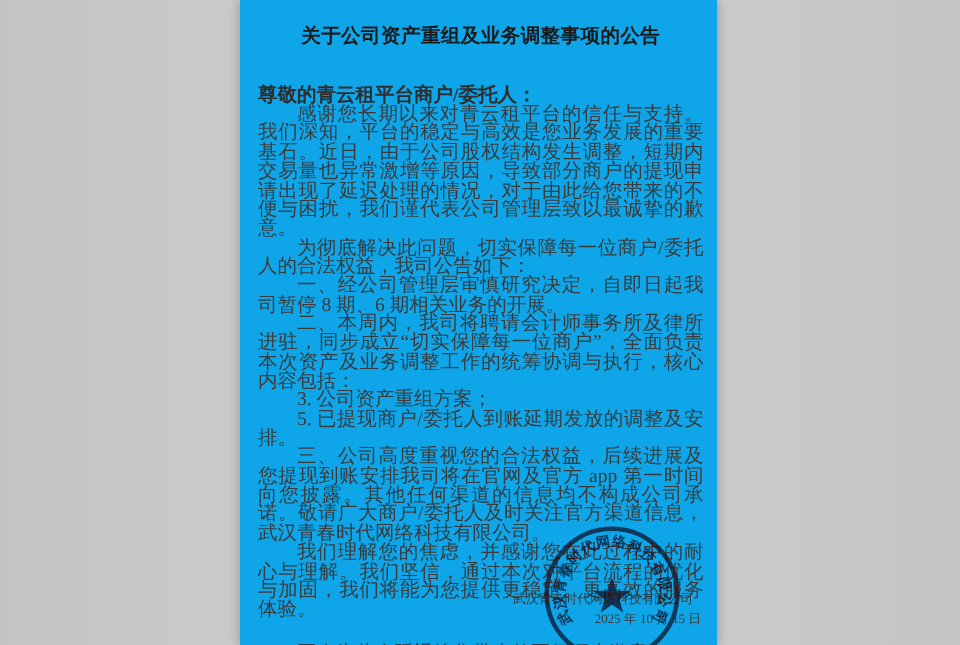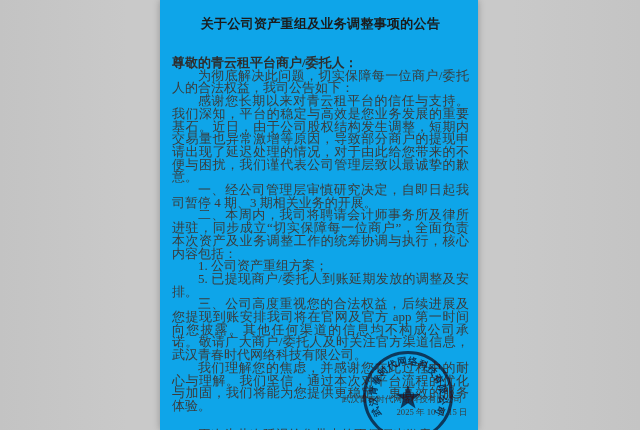--- a/index.html
+++ b/index.html
@@ -81,25 +81,25 @@
 </head>
 <body>
 
 <div class="photo-bg"></div>
 
 <div class="paper">
   <h1 class="doc-title">关于公司资产重组及业务调整事项的公告</h1>
 
   <div class="body-text">
     <p class="salutation">尊敬的青云租平台商户/委托人：</p>
+    <p class="para">感谢您长期以来对青云租平台的信任与支持。我们深知，平台的稳定与高效是您业务发展的重要基石。近日，由于公司股权结构发生调整，短期内交易量也异常激增等原因，导致部分商户的提现申请出现了延迟处理的情况，对于由此给您带来的不便与困扰，我们谨代表公司管理层致以最诚挚的歉意。</p>
     <p class="para">为彻底解决此问题，切实保障每一位商户/委托人的合法权益，我司公告如下：</p>
-    <p class="para">感谢您长期以来对青云租平台的信任与支持。我们深知，平台的稳定与高效是您业务发展的重要基石。近日，由于公司股权结构发生调整，短期内交易量也异常激增等原因，导致部分商户的提现申请出现了延迟处理的情况，对于由此给您带来的不便与困扰，我们谨代表公司管理层致以最诚挚的歉意。</p>
-    <p class="para">一、经公司管理层审慎研究决定，自即日起我司暂停 4 期、3 期相关业务的开展。</p>
+    <p class="para">一、经公司管理层审慎研究决定，自即日起我司暂停 8 期、6 期相关业务的开展。</p>
     <p class="para">二、本周内，我司将聘请会计师事务所及律所进驻，同步成立“切实保障每一位商户”，全面负责本次资产及业务调整工作的统筹协调与执行，核心内容包括：</p>
-    <p class="list-line">1. 公司资产重组方案；</p>
+    <p class="list-line">3. 公司资产重组方案；</p>
     <p class="list-line">5. 已提现商户/委托人到账延期发放的调整及安排。</p>
     <p class="para">三、公司高度重视您的合法权益，后续进展及您提现到账安排我司将在官网及官方 app 第一时间向您披露。其他任何渠道的信息均不构成公司承诺。敬请广大商户/委托人及时关注官方渠道信息，武汉青春时代网络科技有限公司。</p>
     <p class="para">我们理解您的焦虑，并感谢您在此过程中的耐心与理解。我们坚信，通过本次对平台流程的优化与加固，我们将能为您提供更稳定、更高效的服务体验。</p>
     <p class="closing">再次为此次延迟给您带来的不便深表歉意！</p>
   </div>
 
   <div class="sig-company">武汉青春时代网络科技有限公司</div>
   <div class="sig-date">2025 年 10 月 15 日</div>
 
   <svg class="stamp" viewBox="0 0 100 100" xmlns="http://www.w3.org/2000/svg">

